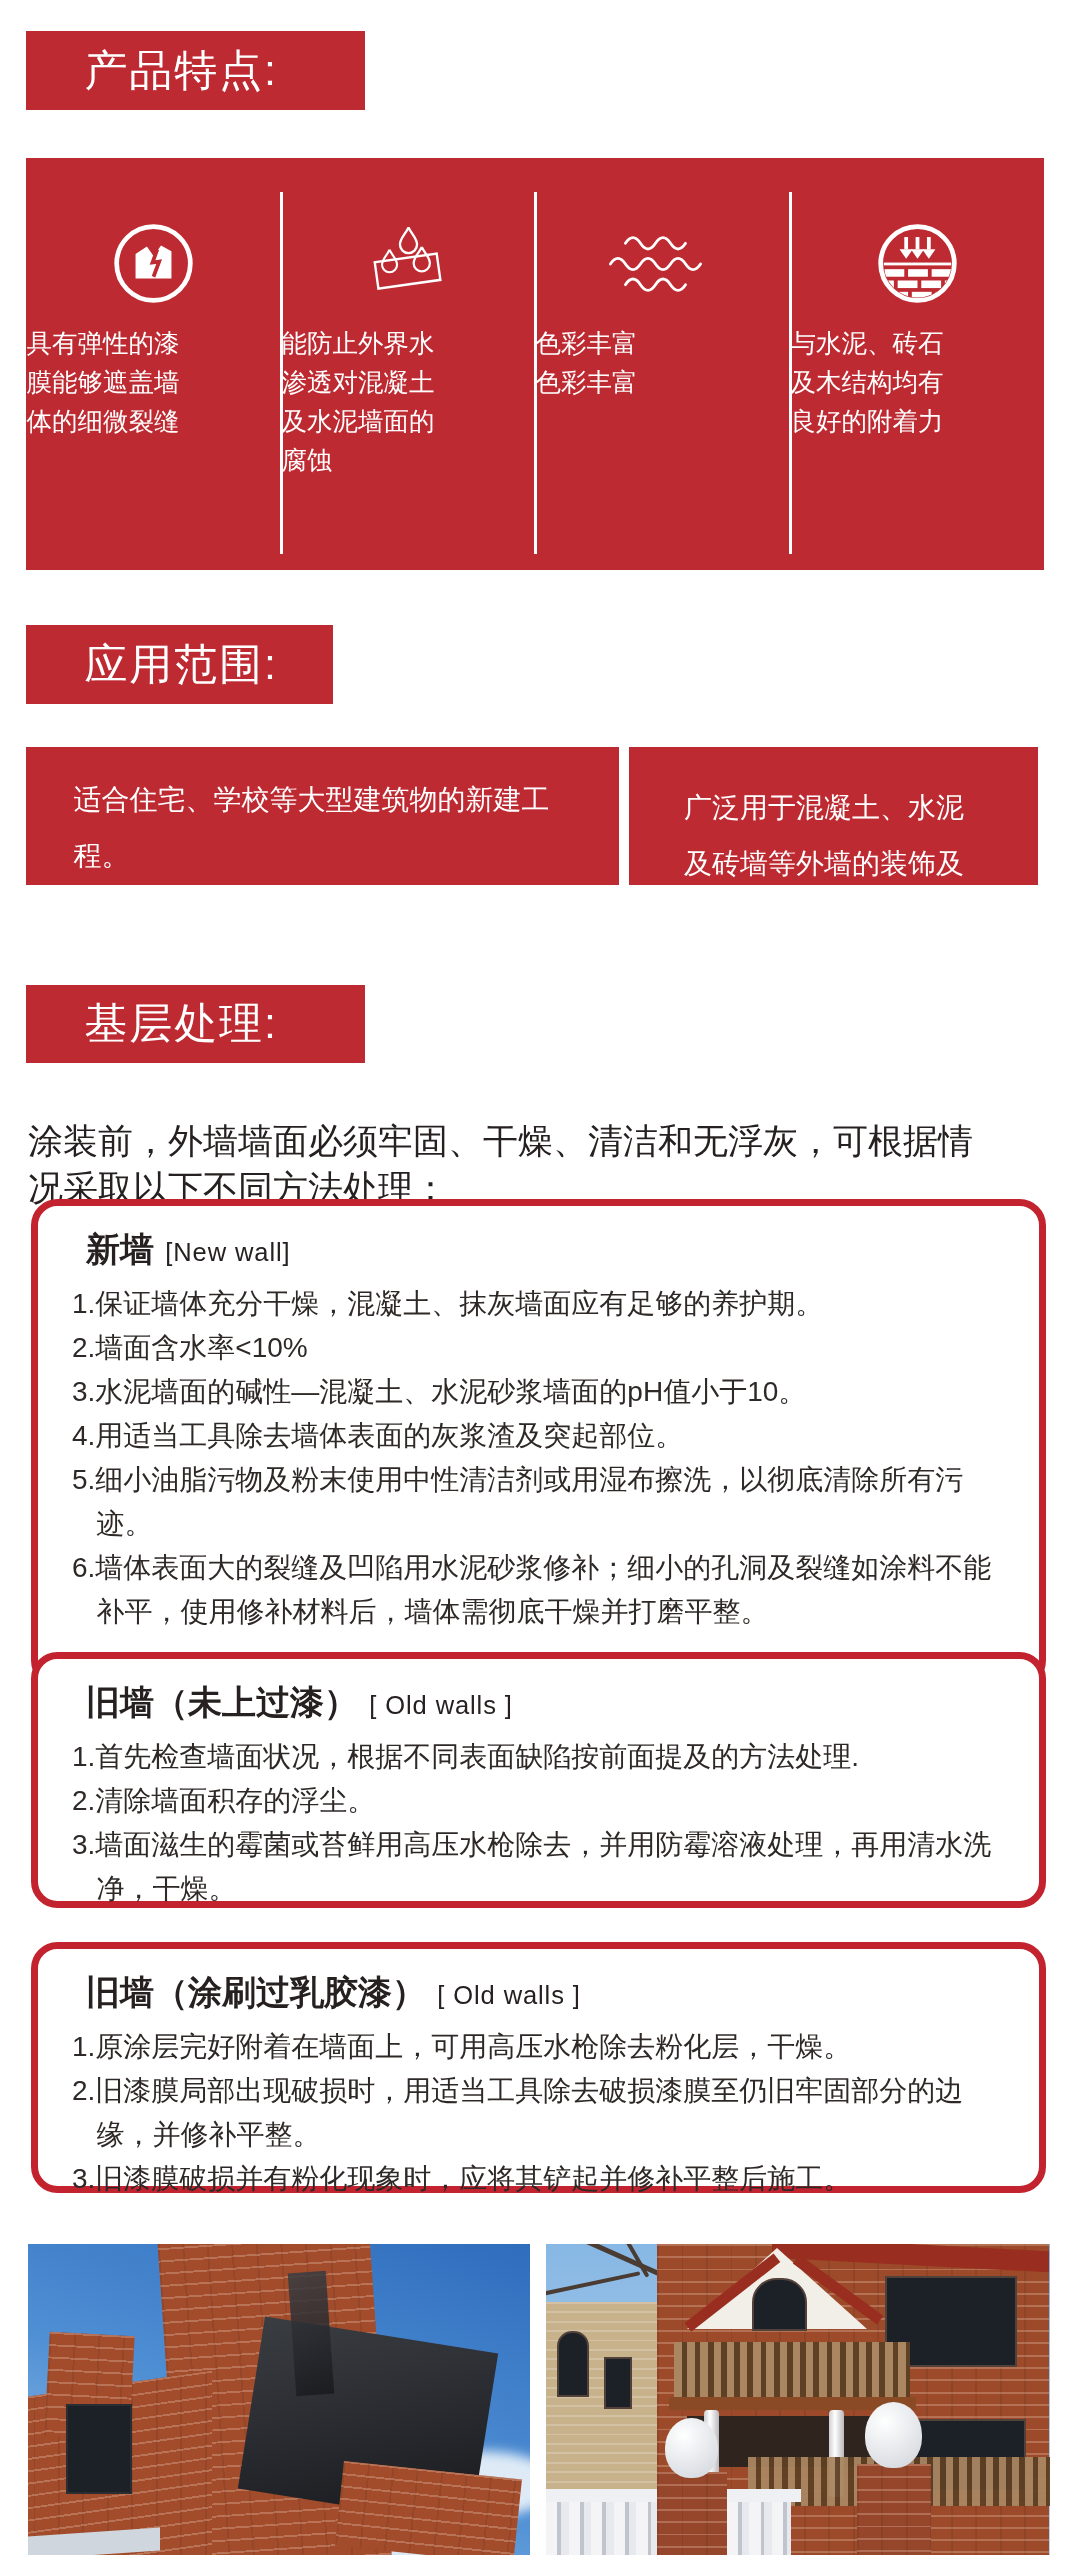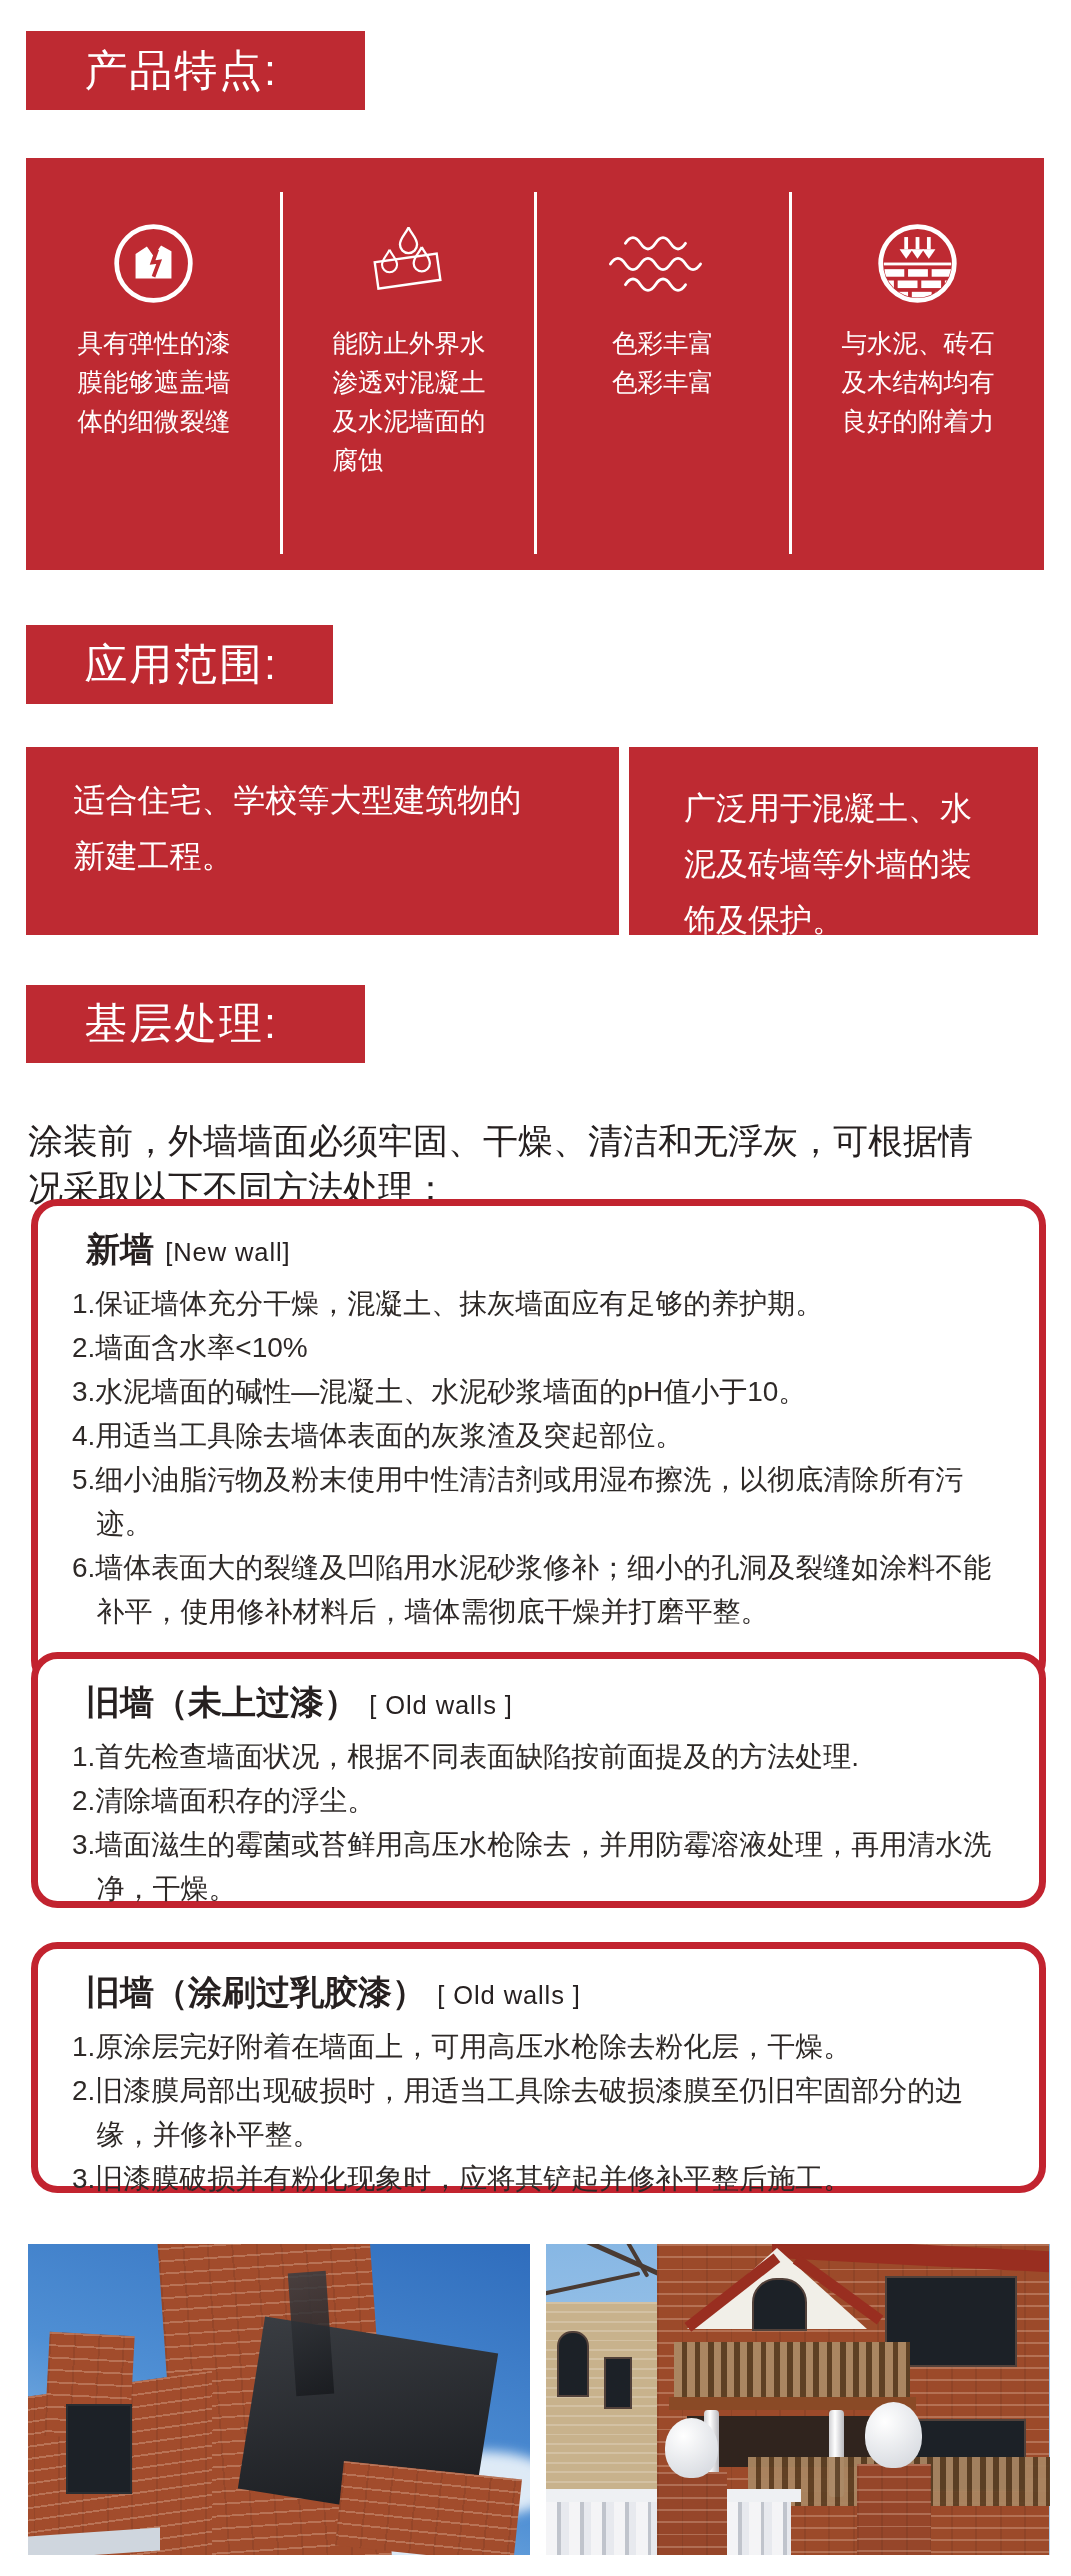--- a/index.html
+++ b/index.html
@@ -17,27 +17,27 @@
     display:flex;align-items:center;padding-left:58px;letter-spacing:1.9px;
   }
   .tb-features{left:26.4px;top:31px;width:339px;height:79px;}
   .tb-application{left:26.4px;top:625px;width:307px;height:79px;}
   .tb-preparation{left:26.4px;top:985px;width:339px;height:78px;}
 
   
   .features-box{position:absolute;left:26.4px;top:158px;width:1018px;height:412px;background:var(--red);}
   .vdiv{position:absolute;top:34px;height:362px;width:2.8px;background:#fff;}
   .vdiv.d1{left:254px}.vdiv.d2{left:508px}.vdiv.d3{left:763px}
-  .feat-col{position:absolute;top:0;width:255px;height:412px;display:flex;flex-direction:column;align-items:center;}
+  .feat-col{position:absolute;top:0;width:255px;height:412px;display:flex;flex-direction:column;}
   .feat-col.c1{left:0}.feat-col.c2{left:255px}.feat-col.c3{left:509px}.feat-col.c4{left:764px}
   .feat-icon{margin-top:60px;height:91px;display:flex;align-items:center;justify-content:center;}
   .feat-text{display:inline-block;text-align:left;color:#fff;font-size:25.5px;line-height:39px;margin-top:15px;}
 
   
-  .app-box{position:absolute;top:747px;height:188px;background:var(--red);color:#fff;font-size:32px;line-height:56px;}
+  .app-box{position:absolute;top:747px;height:138px;background:var(--red);color:#fff;font-size:28px;line-height:56px;}
   .app-box.left{left:26.4px;width:593px;padding:24.5px 0 0 47px;}
   .app-box.right{left:629px;width:409px;padding:33px 0 0 55px;}
   .app-box .txt{display:block;}
   .app-box.left .txt{width:476px;}
   .app-box.right .txt{width:297px;}
 
   
   .prep-intro{position:absolute;left:28px;top:1082px;width:954px;font-size:35px;line-height:47px;font-weight:500;color:#262020;}
   .prep-box{position:absolute;left:31px;width:1015px;border:7.5px solid var(--border-red);border-radius:26.4px;background:#fff;}
   .prep-box.b1{top:1199px;height:488px;}

